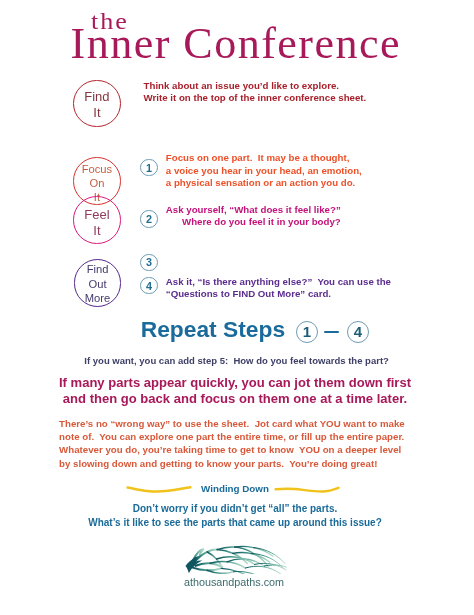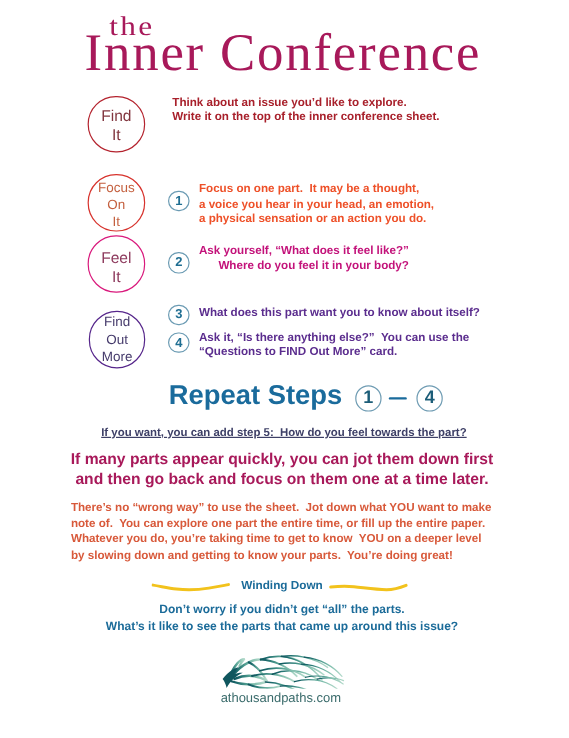--- a/index.html
+++ b/index.html
@@ -68,21 +68,21 @@
 
   <div class="abs" id="title-the" style="color: rgb(168, 25, 90);">the</div>
   <div class="abs" id="title-main" style="color: rgb(168, 25, 90);">Inner Conference</div>
 
   <div class="step-circle c2" id="sc0" style="left: 73.2px; top: 79.5px; border-color: rgb(180, 35, 46); color: rgb(130, 54, 63);">
       <div class="inner">
     <span class="sl">Find</span>
     <span class="sl">It</span>
   </div>
     </div>
-  <div class="step-circle c3" id="sc1" style="left: 73.2px; top: 145px; border-color: rgb(215, 50, 44); color: rgb(196, 96, 63);">
+  <div class="step-circle c3" id="sc1" style="left: 73.2px; top: 157px; border-color: rgb(215, 50, 44); color: rgb(196, 96, 63);">
       <div class="inner">
     <span class="sl">Focus</span>
     <span class="sl">On</span>
     <span class="sl">It</span>
   </div>
     </div>
   <div class="step-circle c2" id="sc2" style="left: 73.2px; top: 196px; border-color: rgb(217, 25, 124); color: rgb(142, 59, 94);">
       <div class="inner">
     <span class="sl">Feel</span>
     <span class="sl">It</span>
@@ -106,43 +106,40 @@
     <span class="ln">Focus on one part.  It may be a thought,</span>
     <span class="ln">a voice you hear in your head, an emotion,</span>
     <span class="ln">a physical sensation or an action you do.</span>
   </div>
   <div class="numcircle" id="n1" style="left: 140.4px; top: 210.3px;">2</div>
   <div class="para" id="q1" style="left: 165.8px; top: 203.8px; color: rgb(195, 18, 122); text-align: right;">
     <span class="ln">Ask yourself, “What does it feel like?”</span>
     <span class="ln">Where do you feel it in your body?</span>
   </div>
   <div class="numcircle" id="n2" style="left: 140.4px; top: 253.7px;">3</div>
-  <div class="para" id="q2" style="left: 165.8px; top: 254.8px; color: rgb(91, 45, 142);">
-    <span class="ln">What does this part want you to know about itself?</span>
-  </div>
   <div class="numcircle" id="n3" style="left: 140.4px; top: 277.1px;">4</div>
   <div class="para" id="q3" style="left: 165.8px; top: 275.6px; color: rgb(91, 45, 142);">
     <span class="ln">Ask it, “Is there anything else?”  You can use the</span>
     <span class="ln">“Questions to FIND Out More” card.</span>
   </div>
 
   <div id="repeat-row">
     <span id="repeat-label" style="color: rgb(26, 107, 156);">Repeat Steps</span>
       <span class="rcircle" id="rc-from">1</span>
       <span id="rdash" style="background-color: rgb(26, 107, 156);"></span>
       <span class="rcircle" id="rc-to">4</span>
   </div>
 
-  <div class="ctext single" id="step5" style="color: rgb(61, 63, 102); text-decoration: underline;">If you want, you can add step 5:  How do you feel towards the part?</div>
+  <div class="ctext single" id="step5" style="color: rgb(61, 63, 102);">If you want, you can add step 5:  How do you feel towards the part?</div>
   <div class="ctext" id="emph" style="color: rgb(168, 25, 90);">
     <span class="ln">If many parts appear quickly, you can jot them down first</span>
     <span class="ln">and then go back and focus on them one at a time later.</span>
   </div>
   <div class="ctext" id="bodytext" style="color: rgb(216, 89, 58);">
-    <span class="ln">There’s no “wrong way” to use the sheet.  Jot down what YOU want to make</span>
+    <span class="ln">There’s no “wrong way” to use the sheet.  Jot card what YOU want to make</span>
     <span class="ln">note of.  You can explore one part the entire time, or fill up the entire paper.</span>
     <span class="ln">Whatever you do, you’re taking time to get to know  YOU on a deeper level</span>
     <span class="ln">by slowing down and getting to know your parts.  You’re doing great!</span>
   </div>
 
   <div class="ctext single" id="winding" style="color: rgb(27, 107, 153);">Winding Down</div>
   <div class="ctext" id="closing" style="color: rgb(27, 107, 153);">
     <span class="ln">Don’t worry if you didn’t get “all” the parts.</span>
     <span class="ln">What’s it like to see the parts that came up around this issue?</span>
   </div>

